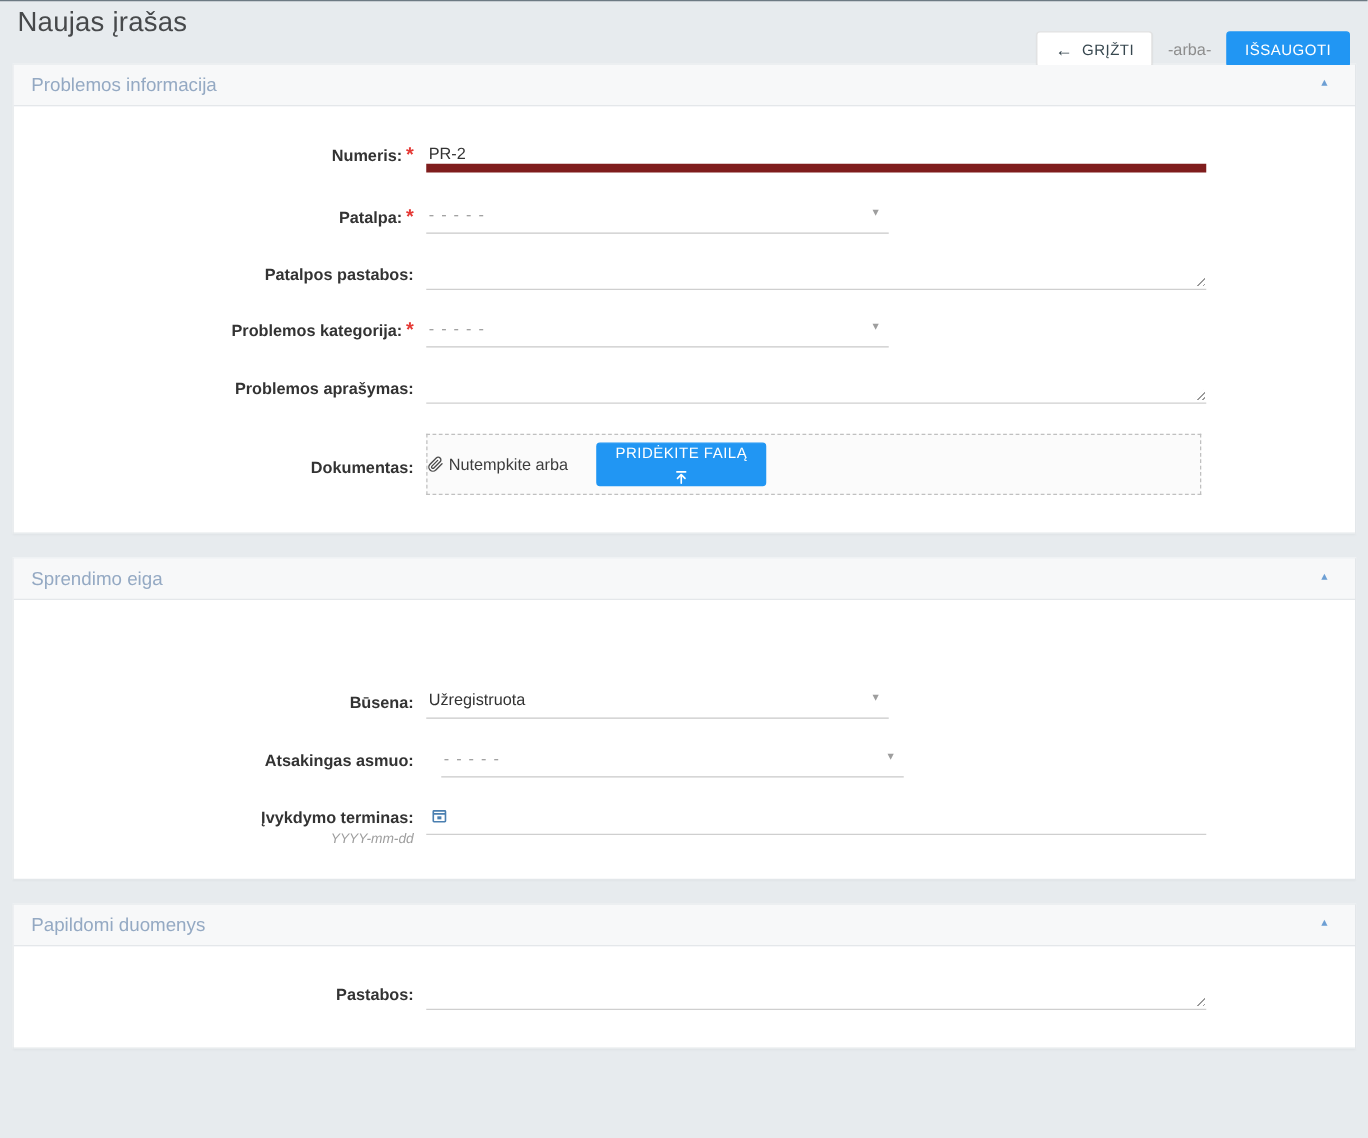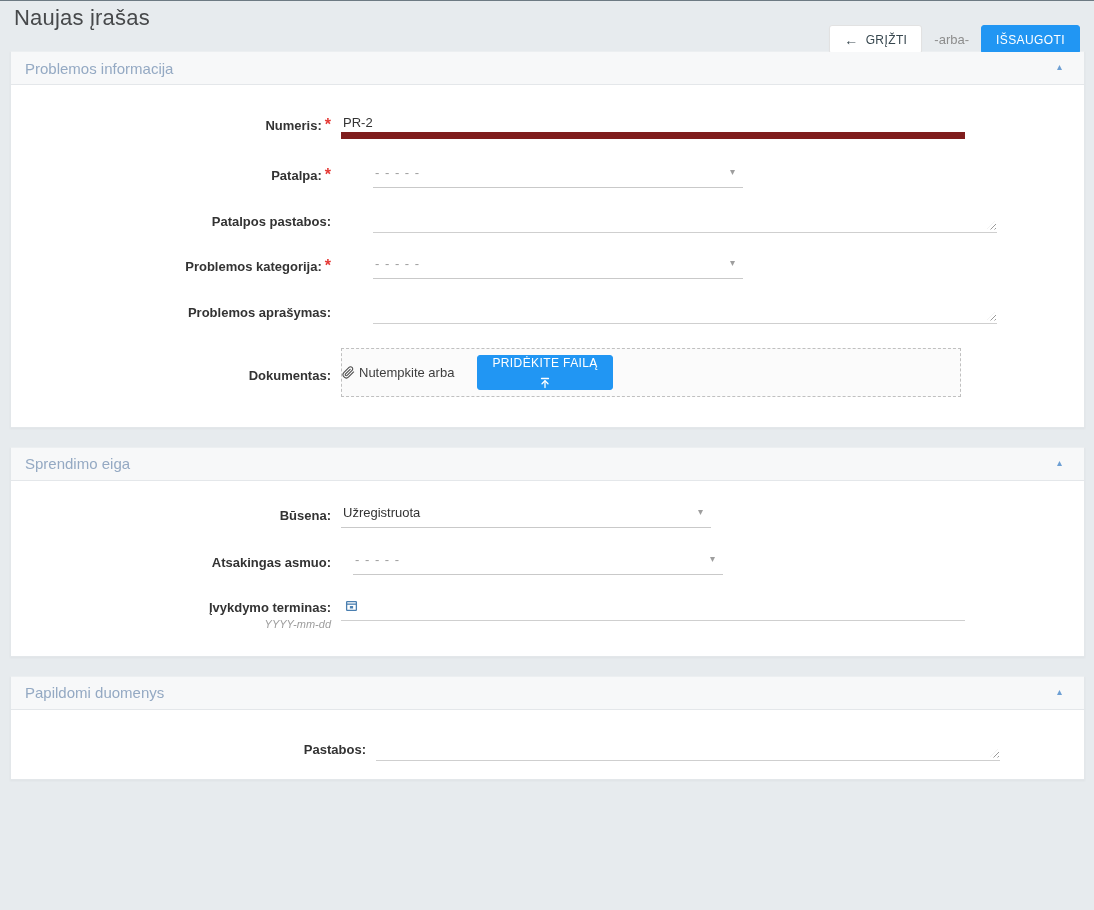--- a/index.html
+++ b/index.html
@@ -47,21 +47,21 @@
   .collapse-caret {
     position:absolute; right:22px; top:10px;
     font-size:10px; color:#6d9fd4; line-height:1;
   }
   .card-body { padding:28px 0 30px 0; }
   .card-body.tight { padding:22px 0 26px 0; }
 
   
   .form-row { display:flex; align-items:flex-start; margin-bottom:18px; }
   .form-row:last-child { margin-bottom:0; }
-  .form-row.sp { margin-bottom:21px;gap:32px; }
+  .form-row.sp { margin-bottom:21px; }
   .label-cell { flex:0 0 320px; text-align:right; padding-top:3px; }
   .field-label { font-size:13px; font-weight:700; color:#333; line-height:17px; }
   .req { color:#e53935; font-weight:700; margin-left:3px; }
   .label-hint { font-size:11px; font-style:italic; color:#9e9e9e; margin-top:2px; }
   .control-cell { margin-left:10px; position:relative; }
 
   .u-input {
     width:624px; border:none; outline:none; background:transparent;
     border-bottom:7px solid #7f1d1d; font-family:"Liberation Sans",sans-serif;
     font-size:13px; color:#333; padding:2px 2px 2px 2px; height:25px;
@@ -231,21 +231,21 @@
   </div>
 </div>
 
 <div class="card">
   <div class="card-header">
     <span class="card-title">Sprendimo eiga</span>
     <span class="collapse-caret">▴</span>
   </div>
   <div class="card-body tight">
 
-    <div class="form-row" style="margin-bottom:22px;">
+    <div class="form-row" style="margin-bottom:22px;margin-top:48px;">
       <div class="label-cell">
         <span class="field-label">Būsena:</span>
       </div>
       <div class="control-cell">
         <div class="select-box">
           <span>Užregistruota</span>
           <span class="select-caret">▾</span>
         </div>
       </div>
     </div>
@@ -282,21 +282,21 @@
     </div>
 
   </div>
 </div>
 
 <div class="card">
   <div class="card-header">
     <span class="card-title">Papildomi duomenys</span>
     <span class="collapse-caret">▴</span>
   </div>
-  <div class="card-body" style="padding:27px 0 18px 0;margin-left:35px;">
+  <div class="card-body" style="padding:27px 0 30px 0;">
 
     <div class="form-row">
       <div class="label-cell">
         <span class="field-label">Pastabos:</span>
       </div>
       <div class="control-cell">
         <div class="textarea-wrap">
           <textarea class="u-textarea" style=""></textarea>
           <span class="resize-handle"></span>
         </div>

